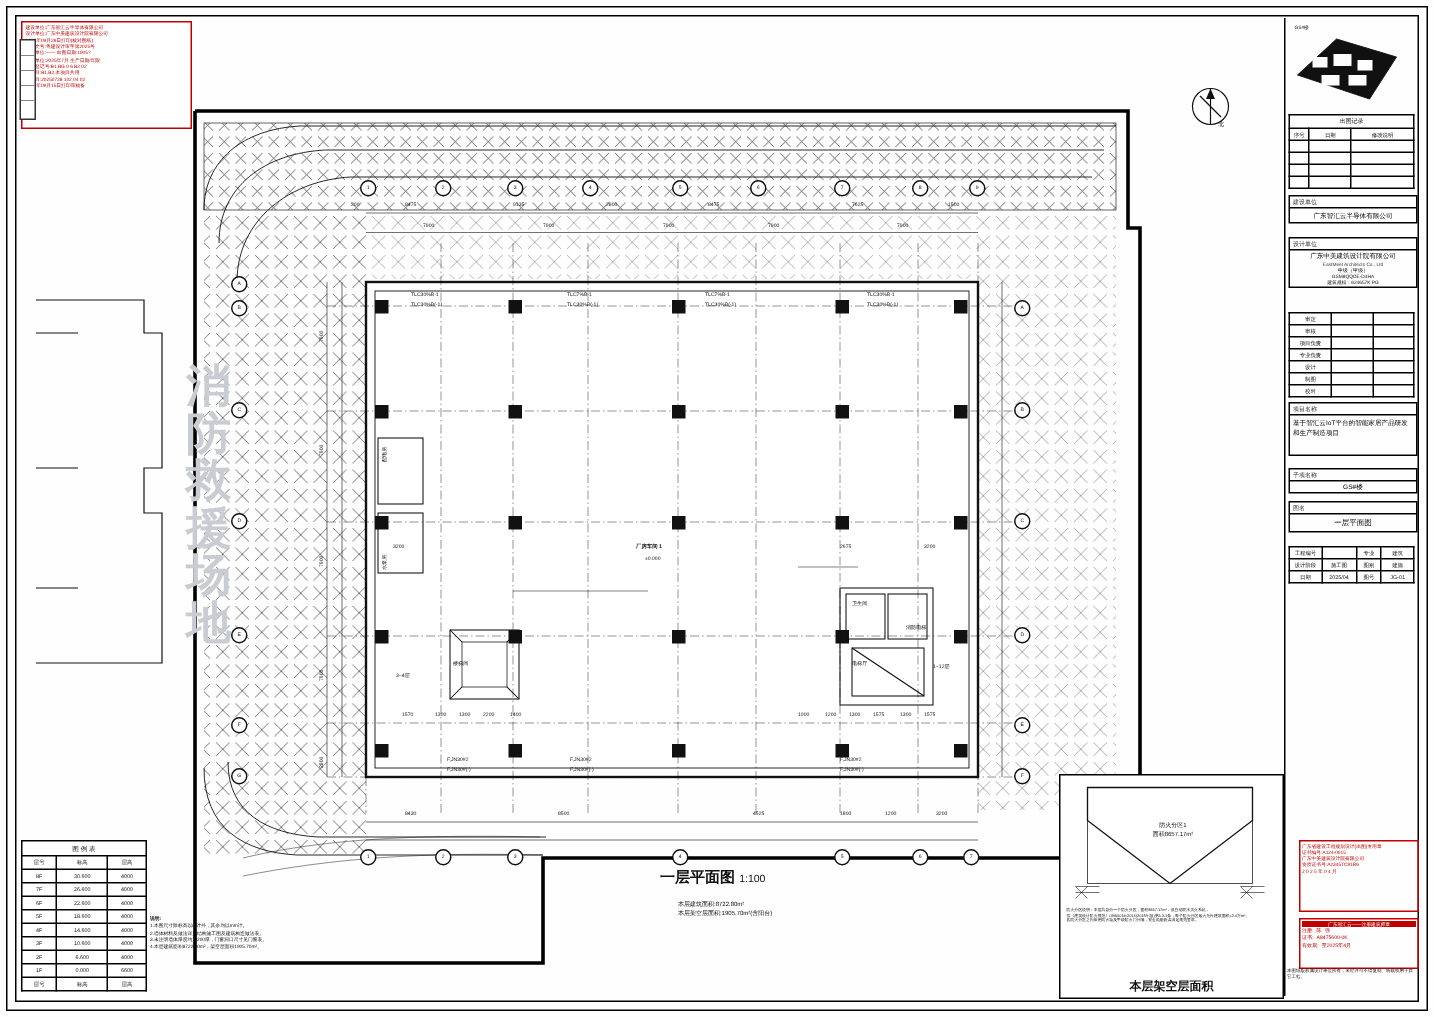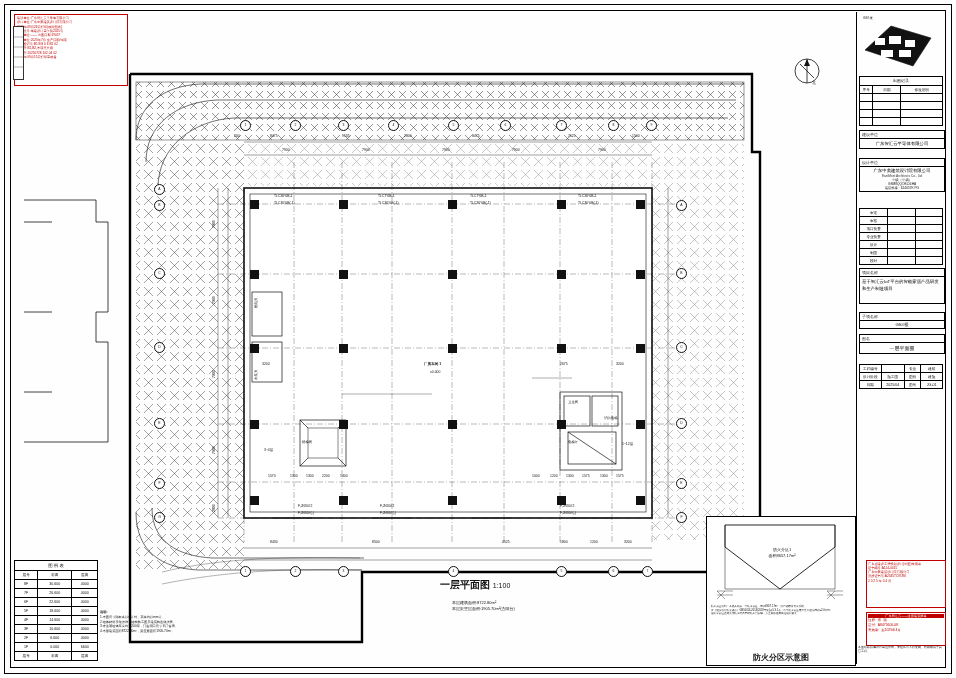--- a/index.html
+++ b/index.html
@@ -172,20 +172,21 @@
         <path d="M150,560 C200,548 260,544 348,546"></path>
         <path d="M150,572 C210,560 270,556 350,558"></path>
       </g>
 
       <g stroke="#111" stroke-width="0.35">
         <line x1="330" y1="382" x2="420" y2="382"></line>
         <line x1="520" y1="366" x2="560" y2="366"></line>
       </g>
     </svg>
 
+    <div class="abs" id="watermark">消防救援场地</div>
 
     <div class="gridcircle" style="left:228px;top:108px;">1</div>
     <div class="gridcircle" style="left:278px;top:108px;">2</div>
     <div class="gridcircle" style="left:326px;top:108px;">3</div>
     <div class="gridcircle" style="left:376px;top:108px;">4</div>
     <div class="gridcircle" style="left:436px;top:108px;">5</div>
     <div class="gridcircle" style="left:488px;top:108px;">6</div>
     <div class="gridcircle" style="left:544px;top:108px;">7</div>
     <div class="gridcircle" style="left:596px;top:108px;">8</div>
     <div class="gridcircle" style="left:634px;top:108px;">9</div>
@@ -404,21 +405,21 @@
     </svg>
     <div style="position:absolute;left:52px;top:30px;font-size:4px;color:#111;text-align:center;width:46px;line-height:1.6;">
       <div>防火分区1</div>
       <div>面积8657.17m²</div>
     </div>
     <div style="position:absolute;left:4px;top:88px;width:138px;font-size:2.6px;color:#111;line-height:1.4;">
       <div>防火分区说明：本层共划分一个防火分区，面积8657.17m²，设自动喷水灭火系统，</div>
       <div>按《建筑设计防火规范》GB50016-2014(2018年版)第5.3.1条，每个防火分区最大允许建筑面积≤2.0万m²。</div>
       <div>各防火分区之间采用防火墙及甲级防火门分隔，安全疏散距离满足规范要求。</div>
     </div>
-    <div class="fz-title">防火分区示意图</div>
+    <div class="fz-title">本层架空层面积</div>
   </div>
 
   <div class="abs" id="titleblock">
 
     <div class="abs" style="left:4px;top:4px;width:80px;height:58px;">
       <svg width="80" height="58" viewBox="0 0 80 58">
         <polygon points="4,34 30,10 70,22 52,50" fill="#111" stroke="#111" stroke-width="0.6"></polygon>
         <rect x="14" y="22" width="10" height="7" fill="#fff"></rect>
         <rect x="28" y="20" width="12" height="8" fill="#fff"></rect>
         <rect x="44" y="24" width="10" height="7" fill="#fff"></rect>

